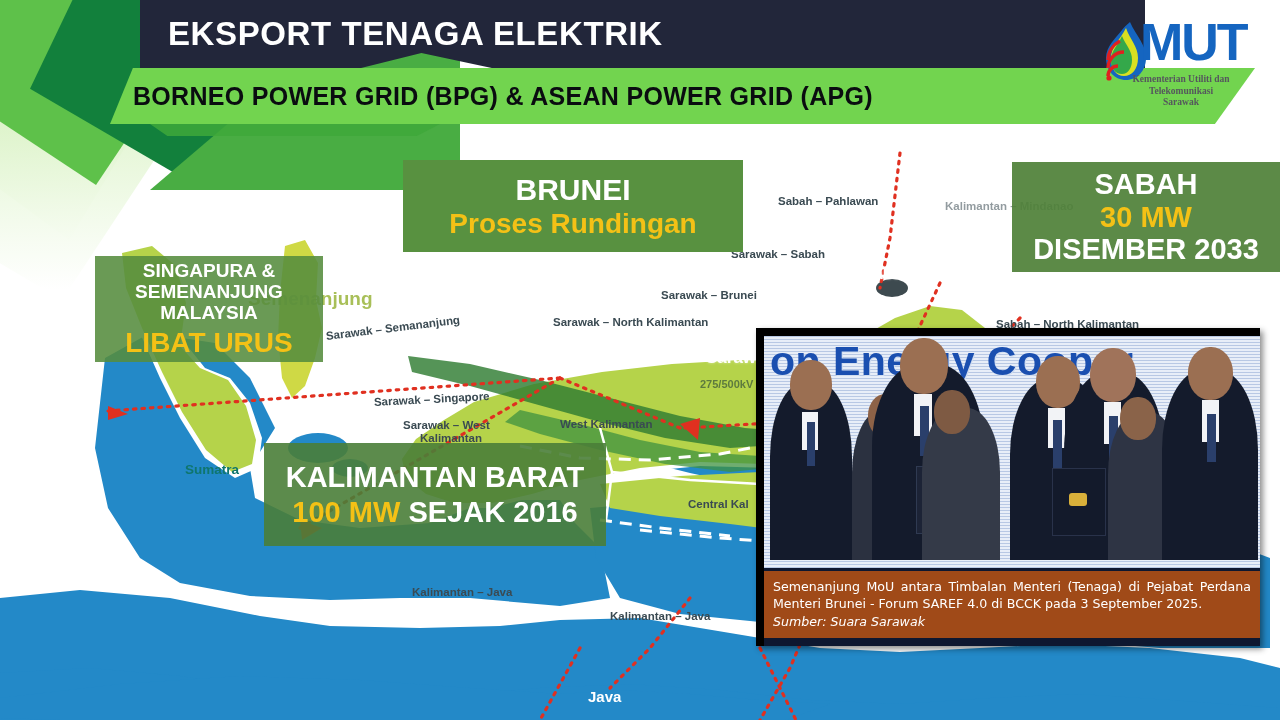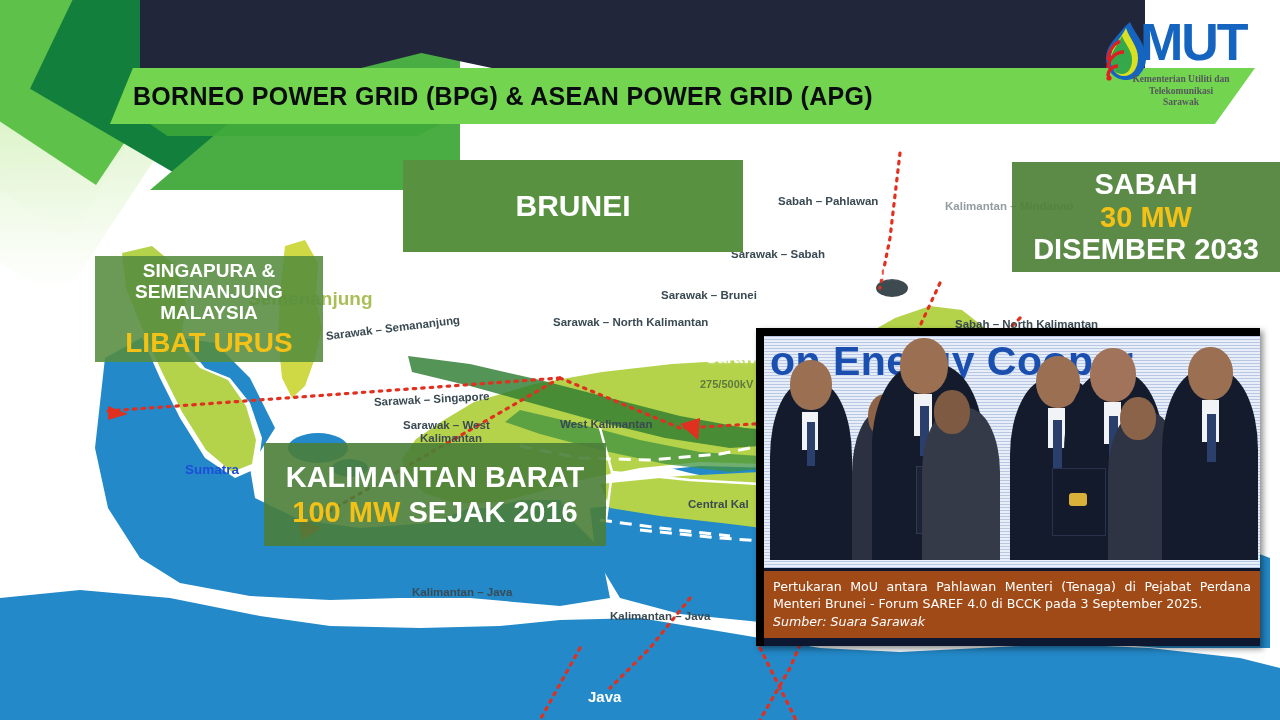--- a/index.html
+++ b/index.html
@@ -185,46 +185,47 @@
         <polygon points="822,660 842,652 844,674"></polygon>
       </g>
     </svg>
   </div>
 
   <div>
     <div class="maplabel" style="left:778px;top:195px;">Sabah – Pahlawan</div>
     <div class="maplabel" style="left:945px;top:200px;opacity:.55;">Kalimantan – Mindanao</div>
     <div class="maplabel" style="left:731px;top:248px;">Sarawak – Sabah</div>
     <div class="maplabel" style="left:661px;top:289px;">Sarawak – Brunei</div>
-    <div class="maplabel" style="left:955px;top:318px;">Sabah – North Kalimantan</div>
+    <div class="maplabel" style="left:996px;top:318px;">Sabah – North Kalimantan</div>
     <div class="maplabel" style="left:553px;top:316px;">Sarawak – North Kalimantan</div>
     <div class="maplabel rot" style="left:326px;top:330px;transform:rotate(-7deg);">Sarawak – Semananjung</div>
     <div class="maplabel rot" style="left:374px;top:396px;transform:rotate(-3deg);">Sarawak – Singapore</div>
     <div class="maplabel" style="left:403px;top:419px;">Sarawak – West</div>
     <div class="maplabel" style="left:420px;top:432px;">Kalimantan</div>
     <div class="maplabel" style="left:412px;top:586px;">Kalimantan – Java</div>
     <div class="maplabel" style="left:610px;top:610px;">Kalimantan – Java</div>
 
     <div class="maplabel big" style="left:862px;top:264px;text-shadow:0 0 3px rgba(255,255,255,.6);">Sabah</div>
     <div class="maplabel big" style="left:706px;top:348px;text-shadow:0 0 3px rgba(255,255,255,.6);">Sarawak</div>
-    <div class="maplabel" style="left:185px;top:462px;color:#1d4ed8;font-size:13.5px;">Sumatra</div>
+    <div class="maplabel" style="left:185px;top:462px;color:#0f766e;font-size:13.5px;">Sumatra</div>
     <div class="maplabel" style="left:588px;top:688px;color:#ffffff;font-size:15px;">Java</div>
     <div class="maplabel" style="left:560px;top:418px;color:#3a4a52;">West Kalimantan</div>
     <div class="maplabel" style="left:688px;top:498px;color:#3a4a52;">Central Kal</div>
     <div class="maplabel" style="left:248px;top:288px;color:#9ab53c;font-size:19px;opacity:.85;">Semenanjung</div>
     <div class="maplabel" style="left:700px;top:378px;color:#5d7a3e;font-size:11px;">275/500kV</div>
   </div>
 
   <div class="deco" id="deco-pale"></div>
   <div class="deco" id="deco-pale2"></div>
   <div class="deco" id="deco-brightgreen"></div>
   <div class="deco" id="deco-darkgreen"></div>
   <div class="deco" id="deco-midgreen"></div>
 
   <div id="hdr-dark"></div>
+  <div id="hdr-dark-title">EKSPORT TENAGA ELEKTRIK</div>
   <div id="hdr-green-shadow"></div>
   <div id="hdr-green"></div>
   <div id="logo">
     <svg class="flame" viewBox="0 0 46 62">
       <path d="M28,2 C34,16 44,24 44,38 C44,51 35,60 24,60 C13,60 4,51 4,38 C4,26 14,18 20,10
                C23,6 26,4 28,2 Z" fill="#1565c0"></path>
       <path d="M24,8 C28,20 36,26 36,38 C36,49 30,56 22,56 C14,56 9,49 9,38 C9,27 18,20 24,8 Z" fill="#d9e021"></path>
       <path d="M20,16 C24,26 30,30 30,40 C30,48 26,54 20,54 C13,54 9,48 9,40 C9,31 16,25 20,16 Z" fill="#34a84a"></path>
       <g fill="none" stroke="#e02020" stroke-width="3.4">
         <path d="M6,56 a10,10 0 0 1 10,-10"></path>
@@ -238,20 +239,21 @@
       <div>Kementerian Utiliti dan</div>
       <div>Telekomunikasi</div>
       <div>Sarawak</div>
     </div>
   </div>
 
   <div id="hdr-green-title">BORNEO POWER GRID (BPG) &amp; ASEAN POWER GRID (APG)</div>
 
   <div class="callout" id="box-brunei">
     <span class="w">BRUNEI</span>
+    <span class="y">Proses Rundingan</span>
   </div>
 
   <div class="callout" id="box-sabah">
     <span class="w">SABAH</span>
     <span class="y">30 MW</span>
     <span class="w">DISEMBER 2033</span>
   </div>
 
   <div class="callout" id="box-sing">
     <span class="w">SINGAPURA &amp;</span>
@@ -304,19 +306,19 @@
         <div class="person" style="left:344px;width:72px;height:148px;background:#2e3444;"></div>
         <div class="head" style="left:356px;bottom:206px;width:36px;height:43px;background:#8a6349;"></div>
 
         <div class="person" style="left:398px;width:96px;height:190px;"></div>
         <div class="head" style="left:424px;bottom:246px;width:45px;height:53px;"></div>
         <div class="shirt" style="left:438px;bottom:204px;width:17px;height:42px;"></div>
         <div class="tie" style="left:443px;bottom:184px;width:9px;height:48px;"></div>
       </div>
     </div>
     <div id="photo-cap">
-      <span class="capline just">Pertukaran MoU antara Pahlawan Menteri (Tenaga) di Pejabat Perdana</span>
+      <span class="capline just">Semenanjung MoU antara Timbalan Menteri (Tenaga) di Pejabat Perdana</span>
       <span class="capline"><span>Menteri Brunei - Forum SAREF 4.0 di BCCK pada </span><b>3 September 2025</b><span>.</span></span>
       <span class="capline"><i>Sumber: Suara Sarawak</i></span>
     </div>
   </div>
 
 </div>
 
 </body></html>

